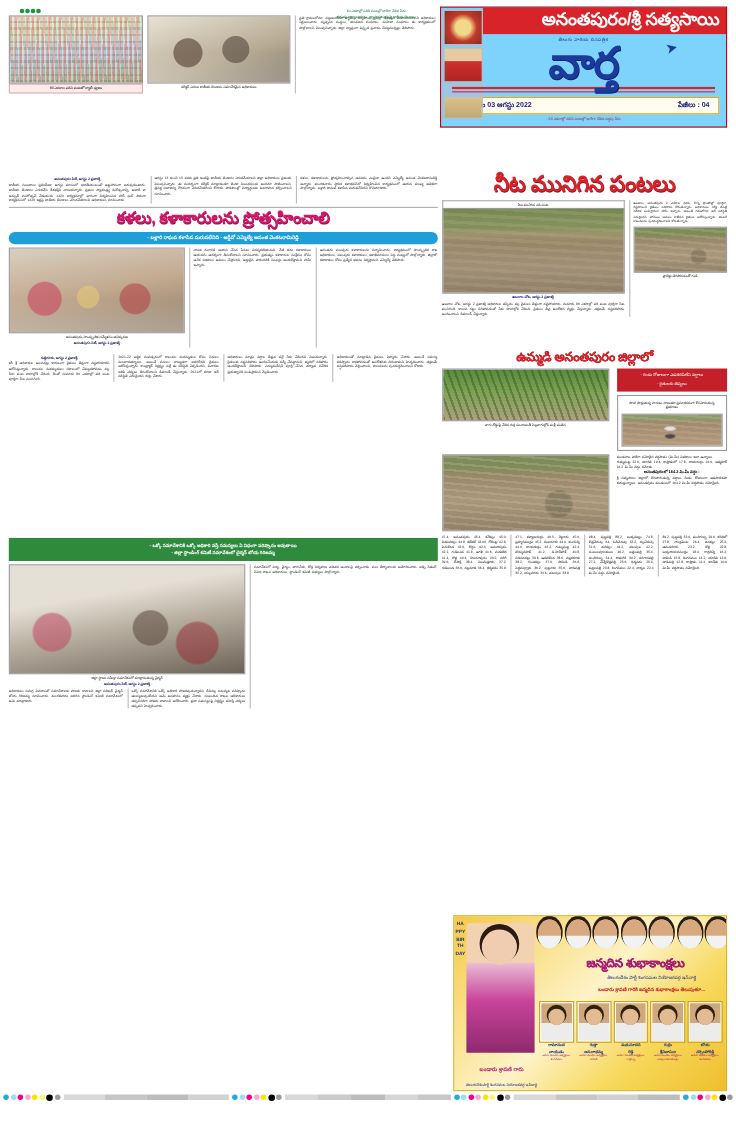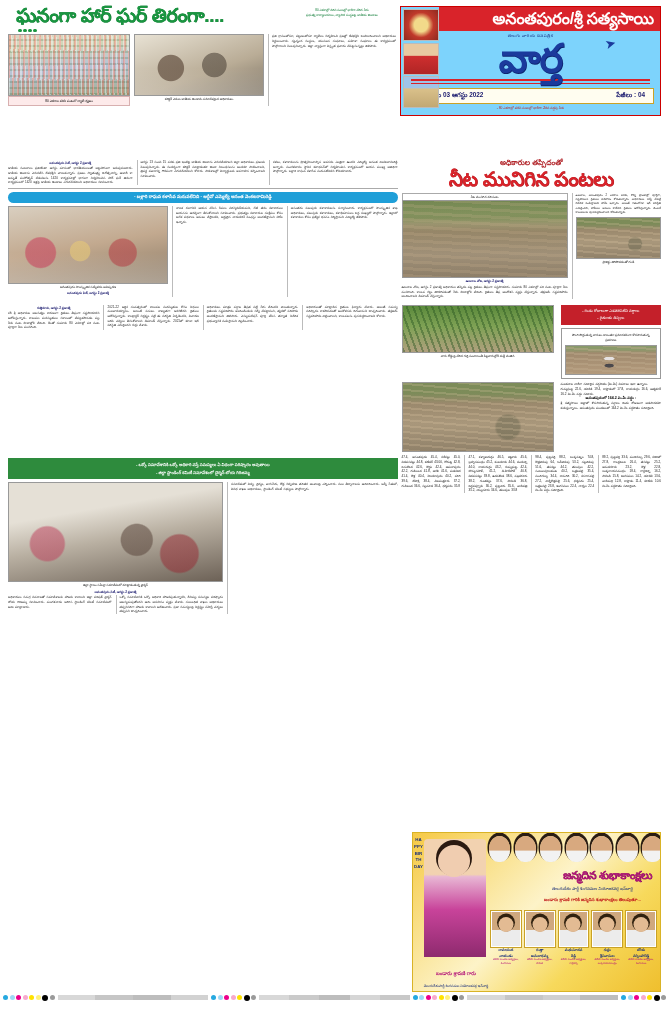--- a/index.html
+++ b/index.html
@@ -209,21 +209,21 @@
     content:""; position:absolute; left:14px; top:6px; width:32px; height:32px;
     border-radius:50%; background:#f0cdb0; box-shadow:0 -3px 0 2px #2b1a10;
   }
   .ad-heads { position:absolute; left:76px; top:3px; display:flex; gap:4.5px; }
   .ad-head {
     width:21px; height:26px; border-radius:50% 50% 46% 46%;
     background:linear-gradient(180deg,#d8a97f 0 55%, #f2f2f2 57%);
     box-shadow:0 -2px 0 1.5px #2a1c12;
   }
   .ad-title {
-    position:absolute; left:120px; top:36px; right:8px; text-align:right;
+    position:absolute; left:120px; top:36px; right:8px; text-align:left;
     color:#b5197a; font-size:11px; font-weight:bold;
     text-shadow:.4px .4px 0 #6d0c49; letter-spacing:-.2px;
   }
   .ad-sub1 {
     position:absolute; left:120px; top:52px; right:8px; text-align:center;
     color:#1a2f7a; font-size:4.2px; line-height:1.7;
   }
   .ad-sub2 {
     position:absolute; left:120px; top:64px; right:8px; text-align:center;
     color:#c21a1a; font-size:4.4px; font-weight:bold;
@@ -259,21 +259,20 @@
   .reg-seg span { flex:1; height:5px; }
 </style>
 </head>
 <body>
 
 <div class="page">
 
   <div class="top-strip">
 
     <div class="top-left">
-      <div class="hl-green">ఘనంగా హార్ ఘర్ తిరంగా....</div>
 
       <div class="bullets-top">
         <div>80 ఎకరాల్లో వరిని పంటల్లో భారీగా చేరిన నీరు</div>
         <div>ప్రభుత్వ కార్యాలయాలు, వ్యాపార సంస్థలపై జాతీయ జెండాలు</div>
       </div>
       <div class="dots">
           <i></i>
           <i></i>
           <i></i>
           <i></i>
@@ -333,40 +332,40 @@
           <div class="body-col">ఆగస్టు 13 నుంచి 15 వరకు ప్రతి ఇంటిపై జాతీయ జెండాను ఎగురవేయాలని జిల్లా అధికారులు ప్రజలకు పిలుపునిచ్చారు. ఈ సందర్భంగా కలెక్టర్ మాట్లాడుతూ జెండా నిబంధనలను అందరూ పాటించాలని, త్రివర్ణ పతాకాన్ని గౌరవంగా ఎగురవేయాలని కోరారు. పాఠశాలల్లో విద్యార్థులకు అవగాహన కల్పించాలని సూచించారు.</div>
         </div>
         <div class="col vr" style="padding-left:3px;">
           <div class="body-col">కళలు, కళాకారులను ప్రోత్సహించాల్సిన అవసరం ఎంతైనా ఉందని ఎమ్మెల్యే అనంత వెంకటరామిరెడ్డి అన్నారు. మంగళవారం స్థానిక కళాభవన్‌లో నిర్వహించిన కార్యక్రమంలో ఆయన ముఖ్య అతిథిగా పాల్గొన్నారు. బళ్లారి రాఘవ కళాసేవ మరువలేనిదని కొనియాడారు.</div>
         </div>
       </div>
 
       <div class="hr-thin"></div>
 
       <div>
+        <div class="hl-pink">కళలు, కళాకారులను ప్రోత్సహించాలి</div>
         <div class="subbar-blue">- బళ్లారి రాఘవ కళాసేవ మరువలేనిది - ఆర్డీవో ఎమ్మెల్యే అనంత వెంకటరామిరెడ్డి</div>
 
         <div class="cols" style="margin-top:3px;">
           <div style="width:160px;">
             <div class="photo people" style="height:78px;"></div>
             <div class="cap">అనంతపురం సాంస్కృతిక సమ్మేళనం ఆవిష్కరణ</div>
             <div class="cap" style="font-weight:bold;color:#1a1a6e;">అనంతపురం సిటీ, ఆగస్టు 2 ప్రజాశక్తి</div>
           </div>
           <div class="col vr" style="padding-left:3px;">
             <div class="body-col">నాటక రంగానికి ఆయన చేసిన సేవలు చిరస్మరణీయమని, నేటి తరం కళాకారులు ఆయనను ఆదర్శంగా తీసుకోవాలని సూచించారు. ప్రభుత్వం కళాకారుల సంక్షేమం కోసం అనేక పథకాలు అమలు చేస్తోందని, అర్హులైన వారందరికీ పింఛన్లు అందజేస్తామని హామీ ఇచ్చారు.</div>
           </div>
           <div class="col vr" style="padding-left:3px;">
             <div class="body-col">అనంతరం పలువురు కళాకారులను సన్మానించారు. కార్యక్రమంలో సాంస్కృతిక శాఖ అధికారులు, పలువురు కళాకారులు, కళాభిమానులు పెద్ద సంఖ్యలో పాల్గొన్నారు. జిల్లాలో కళాకారుల కోసం ప్రత్యేక భవనం నిర్మిస్తామని ఎమ్మెల్యే తెలిపారు.</div>
           </div>
         </div>
       </div>
     </div>
 
     <div style="width:261px;">
-      <div class="kicker-red">అధికారుల తప్పిదంతో</div>
       <div class="hl-red">నీట మునిగిన పంటలు</div>
 
       <div class="cols" style="margin-top:3px;">
         <div style="width:166px;">
           <div class="cap" style="border:.5px solid #aaa;border-bottom:none;">నీట మునిగిన వరి పంట</div>
           <div class="photo flood" style="height:78px;"></div>
           <div class="cap" style="font-weight:bold;color:#1a1a6e;">ఉబలాల చోట, ఆగస్టు 2 ప్రజాశక్తి</div>
           <div class="body-col">ఉబలాల చోట, ఆగస్టు 2 ప్రజాశక్తి అధికారుల తప్పిదం వల్ల రైతులు తీవ్రంగా నష్టపోయారు. సుమారు 80 ఎకరాల్లో వరి పంట పూర్తిగా నీట మునిగింది. కాలువ గట్టు తెగిపోవడంతో నీరు పొలాల్లోకి చేరింది. రైతులు తీవ్ర ఆందోళన వ్యక్తం చేస్తున్నారు. తక్షణమే నష్టపరిహారం అందించాలని డిమాండ్ చేస్తున్నారు.</div>
         </div>
         <div class="col vr" style="padding-left:3px;">
@@ -393,20 +392,21 @@
         <div class="col vr" style="padding-left:3px;">
           <div class="body-col">అధికారులు మాత్రం వర్షాల తీవ్రత వల్లే నీరు చేరిందని చెబుతున్నారు. రైతులకు నష్టపరిహారం అందించేందుకు సర్వే చేపట్టామని, త్వరలో పరిహారం అందజేస్తామని తెలిపారు. ఎన్యుమరేషన్ పూర్తి చేసిన తర్వాత నివేదిక ప్రభుత్వానికి పంపిస్తామని వెల్లడించారు.</div>
         </div>
         <div class="col vr" style="padding-left:3px;">
           <div class="body-col">అధికారులతో మాట్లాడిన రైతులు ఫిర్యాదు చేశారు. అయితే సమస్య పరిష్కారం కాకపోవడంతో ఆందోళనకు దిగుతామని హెచ్చరించారు. తక్షణమే నష్టపరిహారం చెల్లించాలని, కాలువలను పునరుద్ధరించాలని కోరారు.</div>
         </div>
       </div>
     </div>
 
     <div style="width:261px;">
+      <div class="hl-red-right">ఉమ్మడి అనంతపురం జిల్లాలో</div>
 
       <div class="cols" style="margin-top:3px;">
         <div style="width:152px;">
           <div class="photo green" style="height:48px;"></div>
           <div class="cap">వాగు రోడ్డుపై చేరిన గుర్తి పంచాయితీ పిల్లవాగుల్లోకి మళ్లీ వంతెన</div>
         </div>
         <div class="col" style="padding-left:3px;">
           <div class="redbox">
             <div>రెండు రోజులుగా ఎడతెరిపిలేని వర్షాలు</div>
             <div>రైతులకు తిప్పలు</div>

